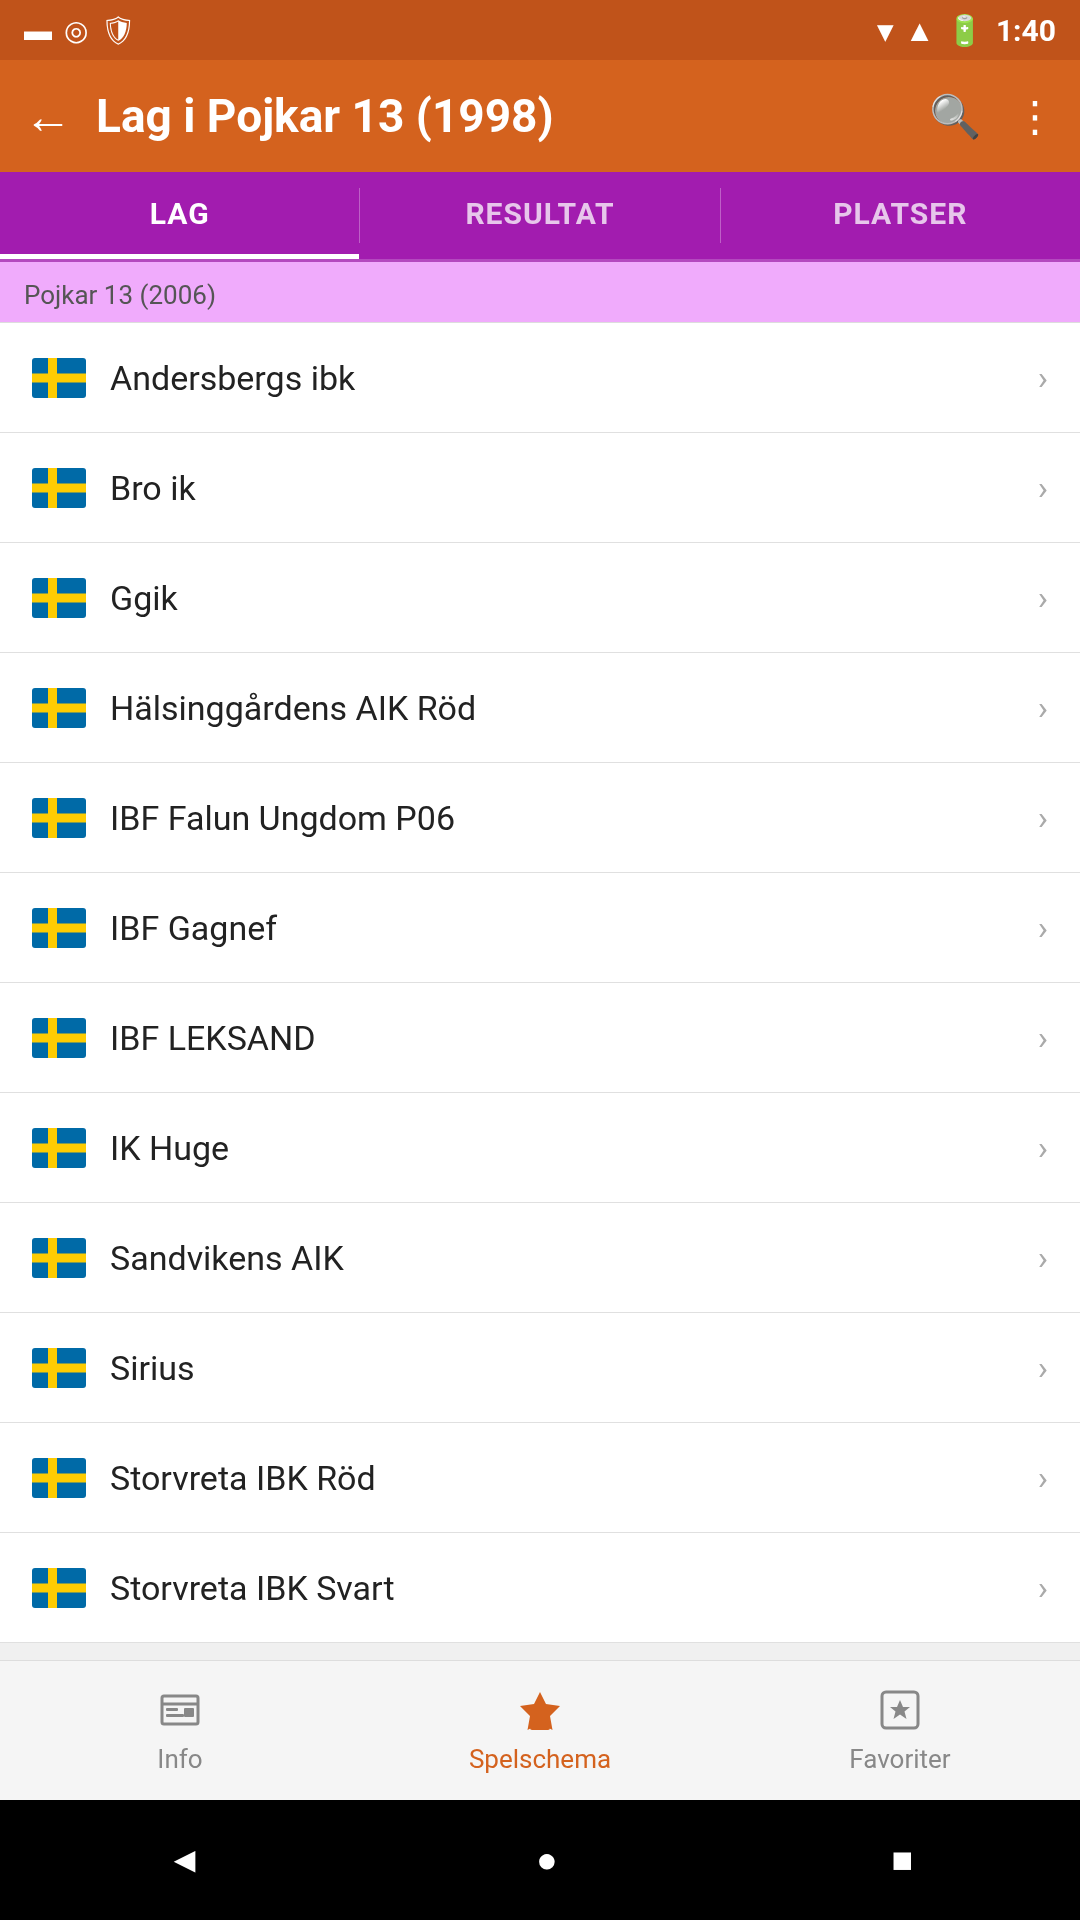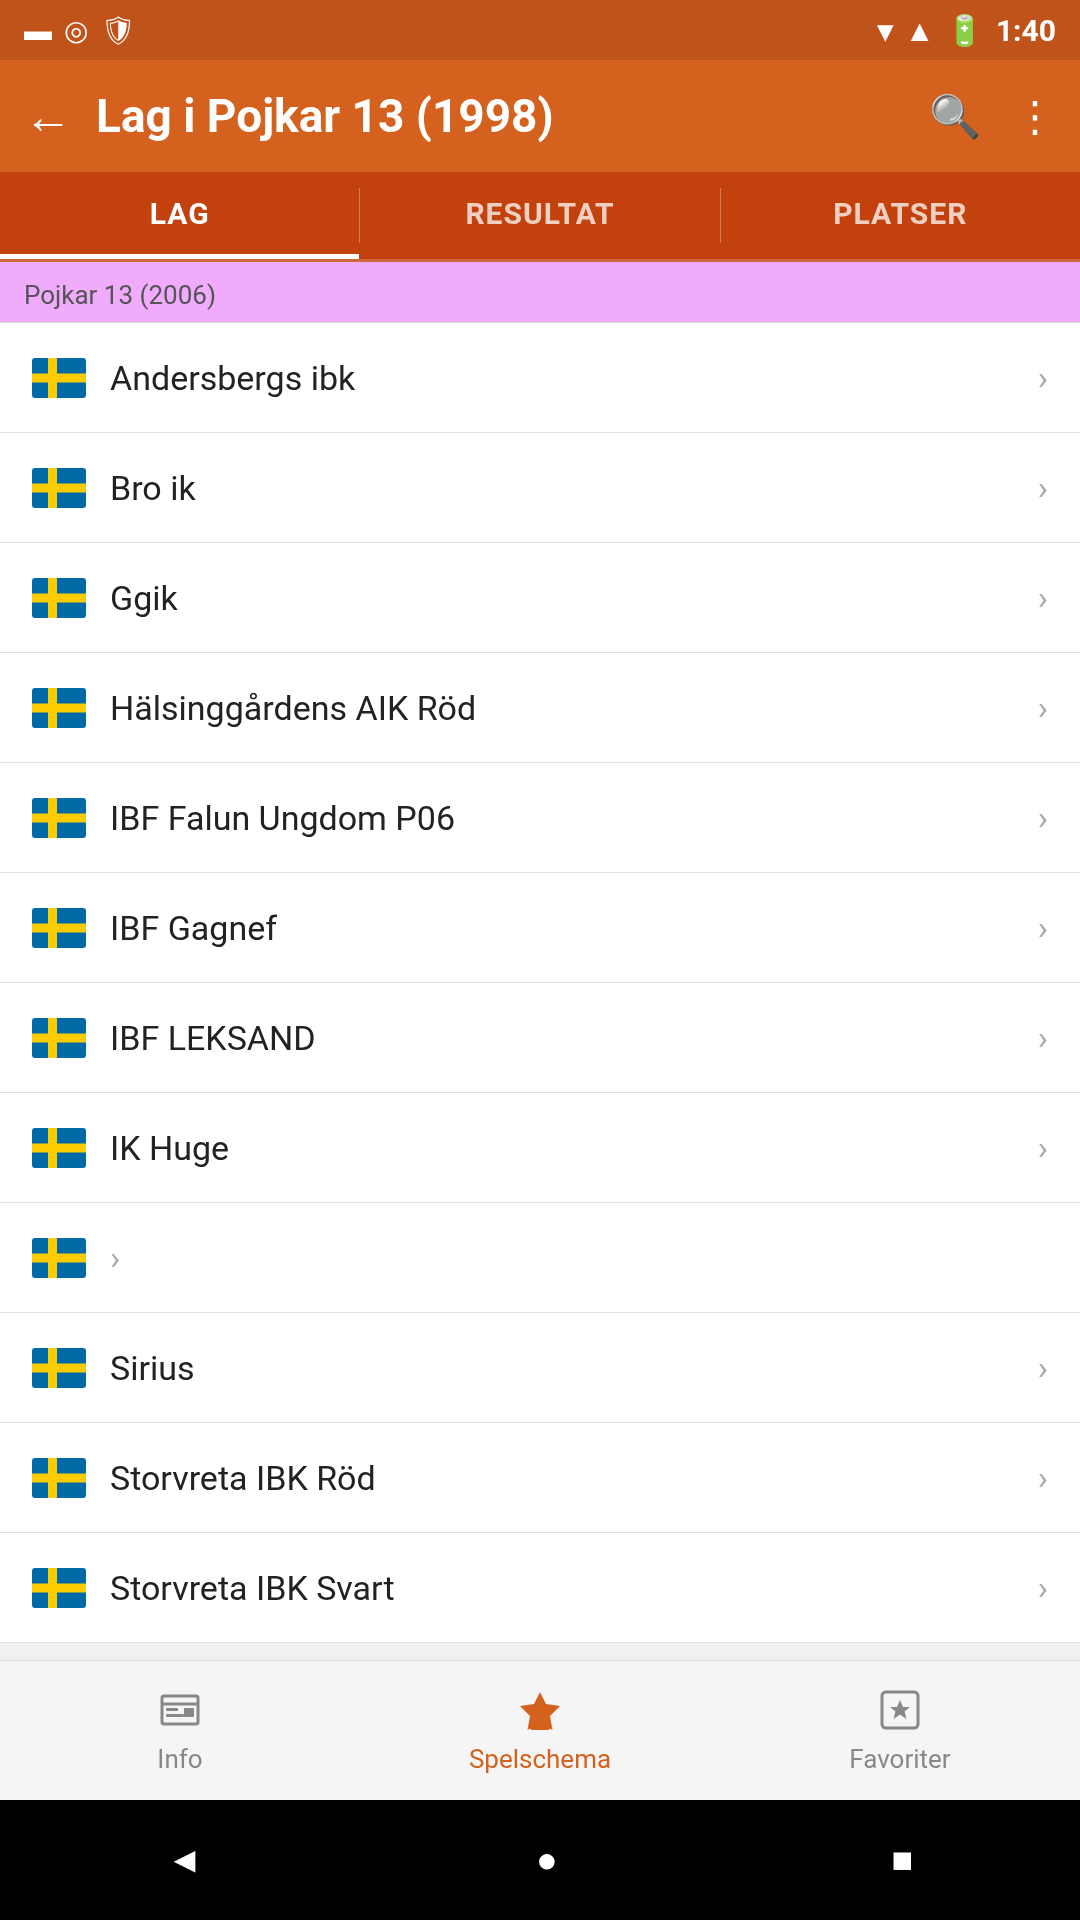--- a/index.html
+++ b/index.html
@@ -64,21 +64,21 @@
       align-items: center;
     }
     .toolbar-icon {
       font-size: 42px;
       color: white;
       cursor: pointer;
     }
 
     
     .tabs {
-      background: #c2410c;
+      background: #a21caf;
       display: flex;
       height: 90px;
       border-bottom: 3px solid rgba(255,255,255,0.2);
       text-align: center;
     }
     .tab {
       flex: 1;
       display: flex;
       align-items: center;
       justify-content: center;
@@ -325,20 +325,21 @@
       <div class="flag-icon">
         <div class="swedish-flag"></div>
       </div>
       <span class="item-text">IK Huge</span>
       <span class="chevron">›</span>
     </div>
       <div class="list-item">
       <div class="flag-icon">
         <div class="swedish-flag"></div>
       </div>
+      <span class="item-text">Sandvikens AIK</span>
       <span class="chevron">›</span>
     </div>
       <div class="list-item">
       <div class="flag-icon">
         <div class="swedish-flag"></div>
       </div>
       <span class="item-text">Sirius</span>
       <span class="chevron">›</span>
     </div>
       <div class="list-item">

